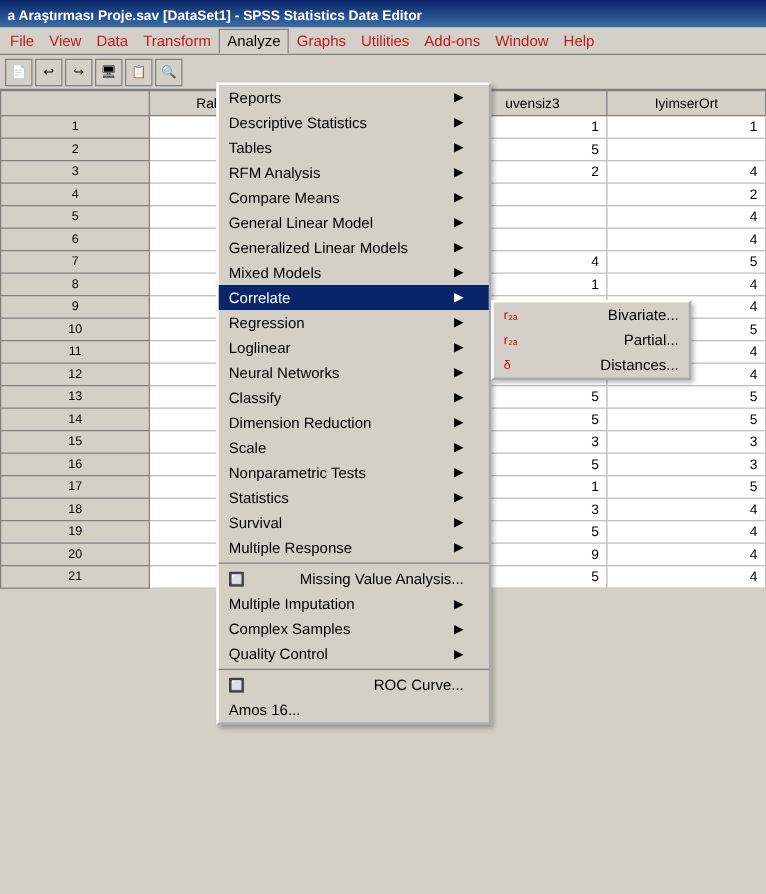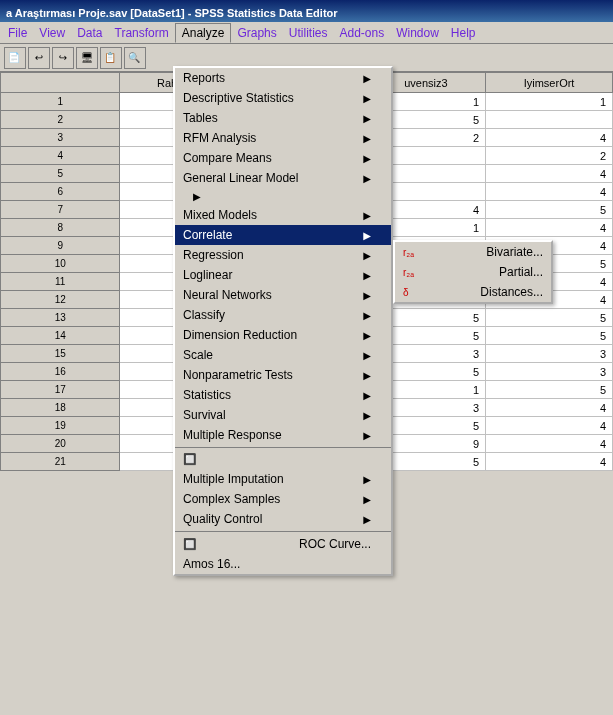--- a/index.html
+++ b/index.html
@@ -30,21 +30,21 @@
       display: flex;
       align-items: center;
       height: 22px;
       border-bottom: 1px solid #808080;
       padding: 0 2px;
     }
     .menu-item {
       padding: 2px 6px;
       cursor: pointer;
       font-size: 12px;
-      color: #6d28d9;
+      color: #b91c1c;
     }
     .menu-item:hover, .menu-item.active {
       background: #0a246a;
       color: white;
     }
     .menu-item.active {
       background: #d4d0c8;
       color: #000000;
       border: 1px solid #808080;
       border-bottom: 1px solid #d4d0c8;
@@ -400,20 +400,21 @@
       </div>
       <div class="dropdown-item">
         <span>Compare Means</span>
         <span class="arrow">▶</span>
       </div>
       <div class="dropdown-item">
         <span>General Linear Model</span>
         <span class="arrow">▶</span>
       </div>
       <div class="dropdown-item">
+        <span>Generalized Linear Models</span>
         <span class="arrow">▶</span>
       </div>
       <div class="dropdown-item">
         <span>Mixed Models</span>
         <span class="arrow">▶</span>
       </div>
       <div class="dropdown-item highlighted">
         <span>Correlate</span>
         <span class="arrow">▶</span>
       </div>
@@ -453,20 +454,21 @@
         <span>Survival</span>
         <span class="arrow">▶</span>
       </div>
       <div class="dropdown-item">
         <span>Multiple Response</span>
         <span class="arrow">▶</span>
       </div>
       <div class="dropdown-separator"></div>
       <div class="dropdown-item">
         <span style="margin-right:4px; color:#0000cc; font-size:11px;">🔲</span>
+        <span>Missing Value Analysis...</span>
       </div>
       <div class="dropdown-item">
         <span>Multiple Imputation</span>
         <span class="arrow">▶</span>
       </div>
       <div class="dropdown-item">
         <span>Complex Samples</span>
         <span class="arrow">▶</span>
       </div>
       <div class="dropdown-item">

